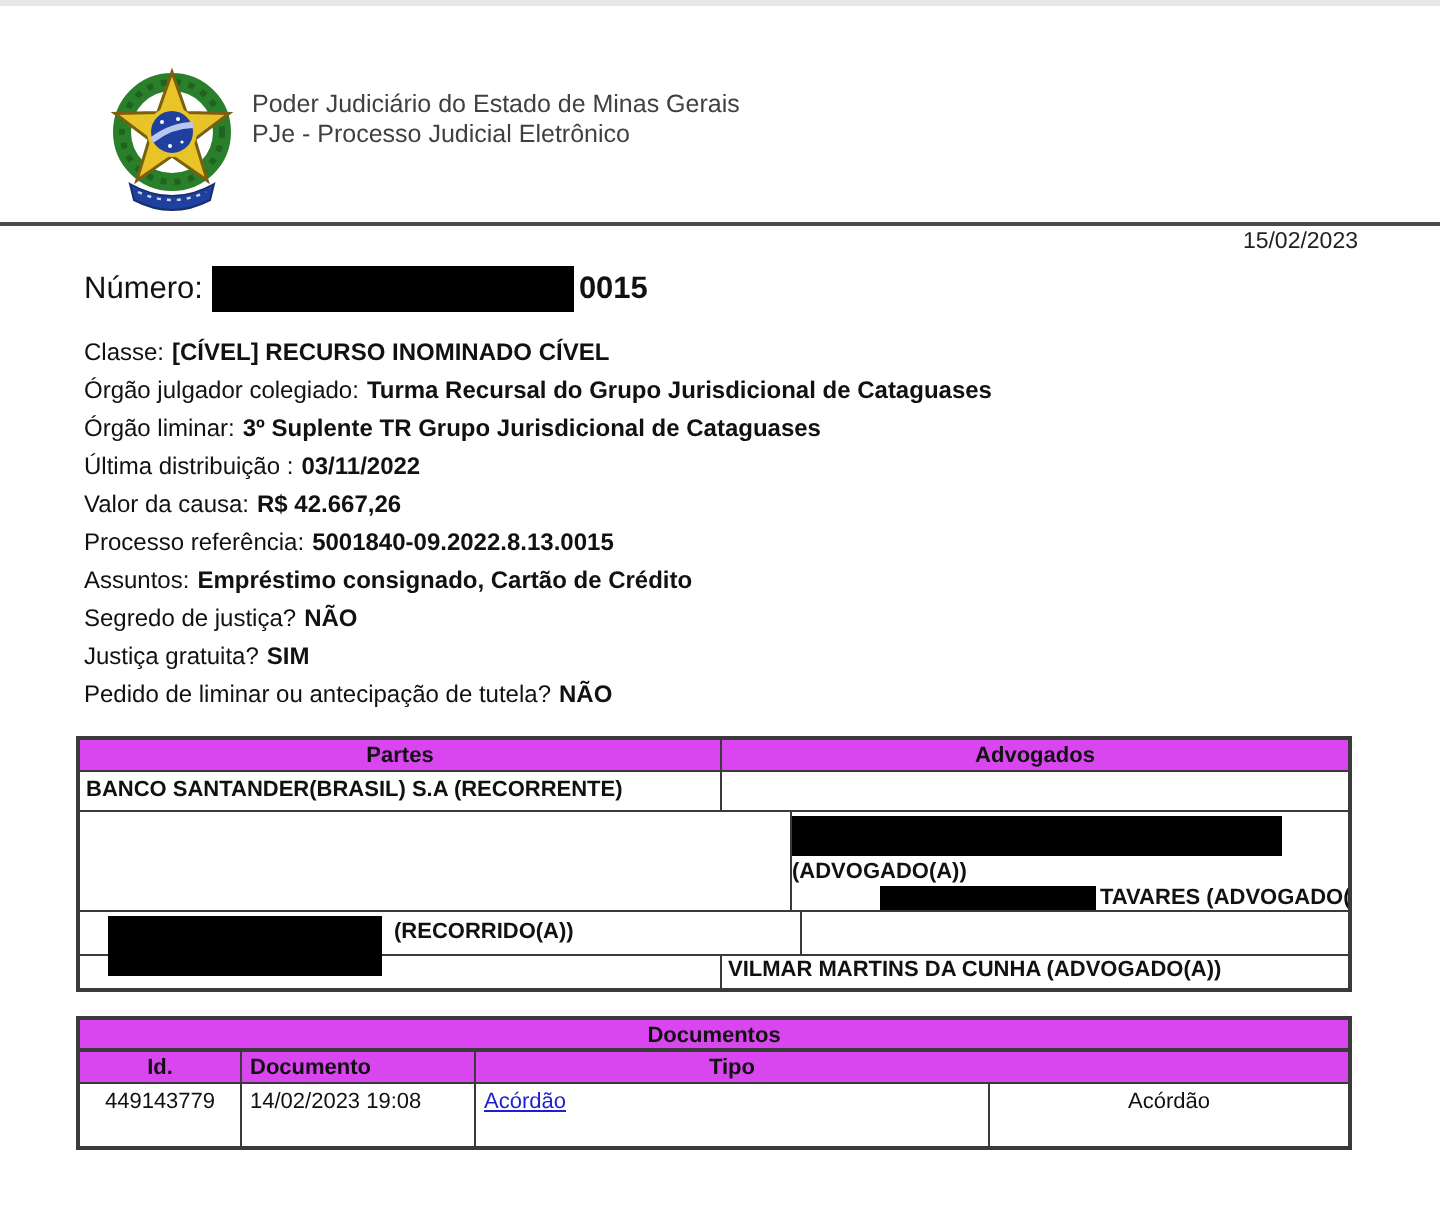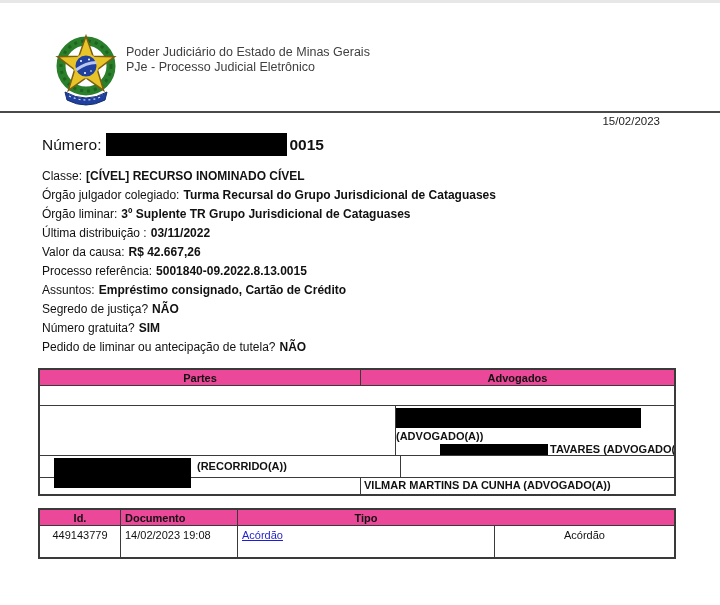--- a/index.html
+++ b/index.html
@@ -7,36 +7,36 @@
     font-family:"Liberation Sans", sans-serif; color:#111; }
   .page { position:relative; width:720px; height:605px; background:#fff; }
   .top-strip { position:absolute; top:0; left:0; width:720px; height:3px; background:#e7e7e7; }
 
   
   .hdr { position:absolute; top:32px; left:55px; display:flex; align-items:flex-start; }
   .logo { width:62px; height:74px; flex:0 0 auto; }
   .org { margin-left:9px; padding-top:13px; font-size:12.5px; line-height:15px; color:#404040; }
 
   .rule { position:absolute; top:111px; left:0; width:720px; height:0; border-top:2px solid #4a4a4a; }
-  .print-date { position:absolute; top:115px; right:60px; font-size:11.5px; color:#222; }
+  .print-date { position:absolute; top:115px; right:41px; font-size:11.5px; color:#222; }
 
   
   .numero { position:absolute; top:133px; left:42px; display:flex; align-items:center; font-size:15.5px; }
   .numero .bar { display:inline-block; width:181px; height:23px; background:#000; margin-left:5px; }
   .numero .suffix { font-weight:bold; margin-left:2px; }
 
   
   .fields { position:absolute; top:167px; left:42px; font-size:12px; }
   .frow { height:19px; line-height:19px; white-space:nowrap; }
   .f-label { margin-right:4px; }
   .f-value { font-weight:bold; }
 
   
   .tbl { position:absolute; left:38px; width:638px; border:2px solid #3a3a3a; background:#fff; }
-  .ghead { background:#ec4899; font-weight:bold; font-size:11px; }
+  .ghead { background:#d946ef; font-weight:bold; font-size:11px; }
   .redact { background:#000; display:inline-block; vertical-align:middle; }
 
   
   .partes { top:368px; }
   .p-row { display:grid; grid-template-columns:320px 1fr; }
   .p-row > div { border-left:1px solid #3a3a3a; overflow:hidden; }
   .p-row > div:first-child { border-left:none; }
   .p-hdr { height:16px; border-bottom:1px solid #3a3a3a; }
   .p-hdr > div { text-align:center; line-height:16px; }
   .row-a { height:20px; border-bottom:1px solid #3a3a3a; }
@@ -104,31 +104,32 @@
 
   <div class="fields">
     <div class="frow"><span class="f-label">Classe:</span><span class="f-value">[CÍVEL] RECURSO INOMINADO CÍVEL</span></div>
     <div class="frow"><span class="f-label">Órgão julgador colegiado:</span><span class="f-value">Turma Recursal do Grupo Jurisdicional de Cataguases</span></div>
     <div class="frow"><span class="f-label">Órgão liminar:</span><span class="f-value">3º Suplente TR Grupo Jurisdicional de Cataguases</span></div>
     <div class="frow"><span class="f-label">Última distribuição :</span><span class="f-value">03/11/2022</span></div>
     <div class="frow"><span class="f-label">Valor da causa:</span><span class="f-value">R$ 42.667,26</span></div>
     <div class="frow"><span class="f-label">Processo referência:</span><span class="f-value">5001840-09.2022.8.13.0015</span></div>
     <div class="frow"><span class="f-label">Assuntos:</span><span class="f-value">Empréstimo consignado, Cartão de Crédito</span></div>
     <div class="frow"><span class="f-label">Segredo de justiça?</span><span class="f-value">NÃO</span></div>
-    <div class="frow"><span class="f-label">Número gratuita?</span><span class="f-value">SIM</span></div>
+    <div class="frow"><span class="f-label">Justiça gratuita?</span><span class="f-value">SIM</span></div>
     <div class="frow"><span class="f-label">Pedido de liminar ou antecipação de tutela?</span><span class="f-value">NÃO</span></div>
   </div>
 
   <div class="tbl partes" style="position:absolute;">
     <div class="overlay-bar"></div>
     <div class="p-row p-hdr ghead">
       <div>Partes</div>
       <div>Advogados</div>
     </div>
     <div class="p-row row-a">
+      <div class="parte">BANCO SANTANDER(BRASIL) S.A (RECORRENTE)</div>
       <div></div>
     </div>
     <div class="p-row row-b">
       <div></div>
       <div class="adv-cell">
         <span class="redact bar-adv1"></span>
         <div class="adv-label">(ADVOGADO(A))</div>
         <div class="adv-line2"><span class="redact bar-adv2"></span><span>TAVARES (ADVOGADO(A))</span></div>
       </div>
     </div>
@@ -136,20 +137,21 @@
       <div class="parte2">(RECORRIDO(A))</div>
       <div></div>
     </div>
     <div class="p-row row-d">
       <div></div>
       <div class="adv2">VILMAR MARTINS DA CUNHA (ADVOGADO(A))</div>
     </div>
   </div>
 
   <div class="tbl docs" style="position:absolute;">
+    <div class="d-title ghead">Documentos</div>
     <div class="d-row d-hdr ghead">
       <div>Id.</div>
       <div class="col-doc">Documento</div>
       <div>Tipo</div>
     </div>
     <div class="d-row d-data">
       <div class="cell-id">449143779</div>
       <div class="cell-date">14/02/2023 19:08</div>
       <div class="cell-doc"><a class="doc-link">Acórdão</a></div>
       <div class="cell-tipo">Acórdão</div>

